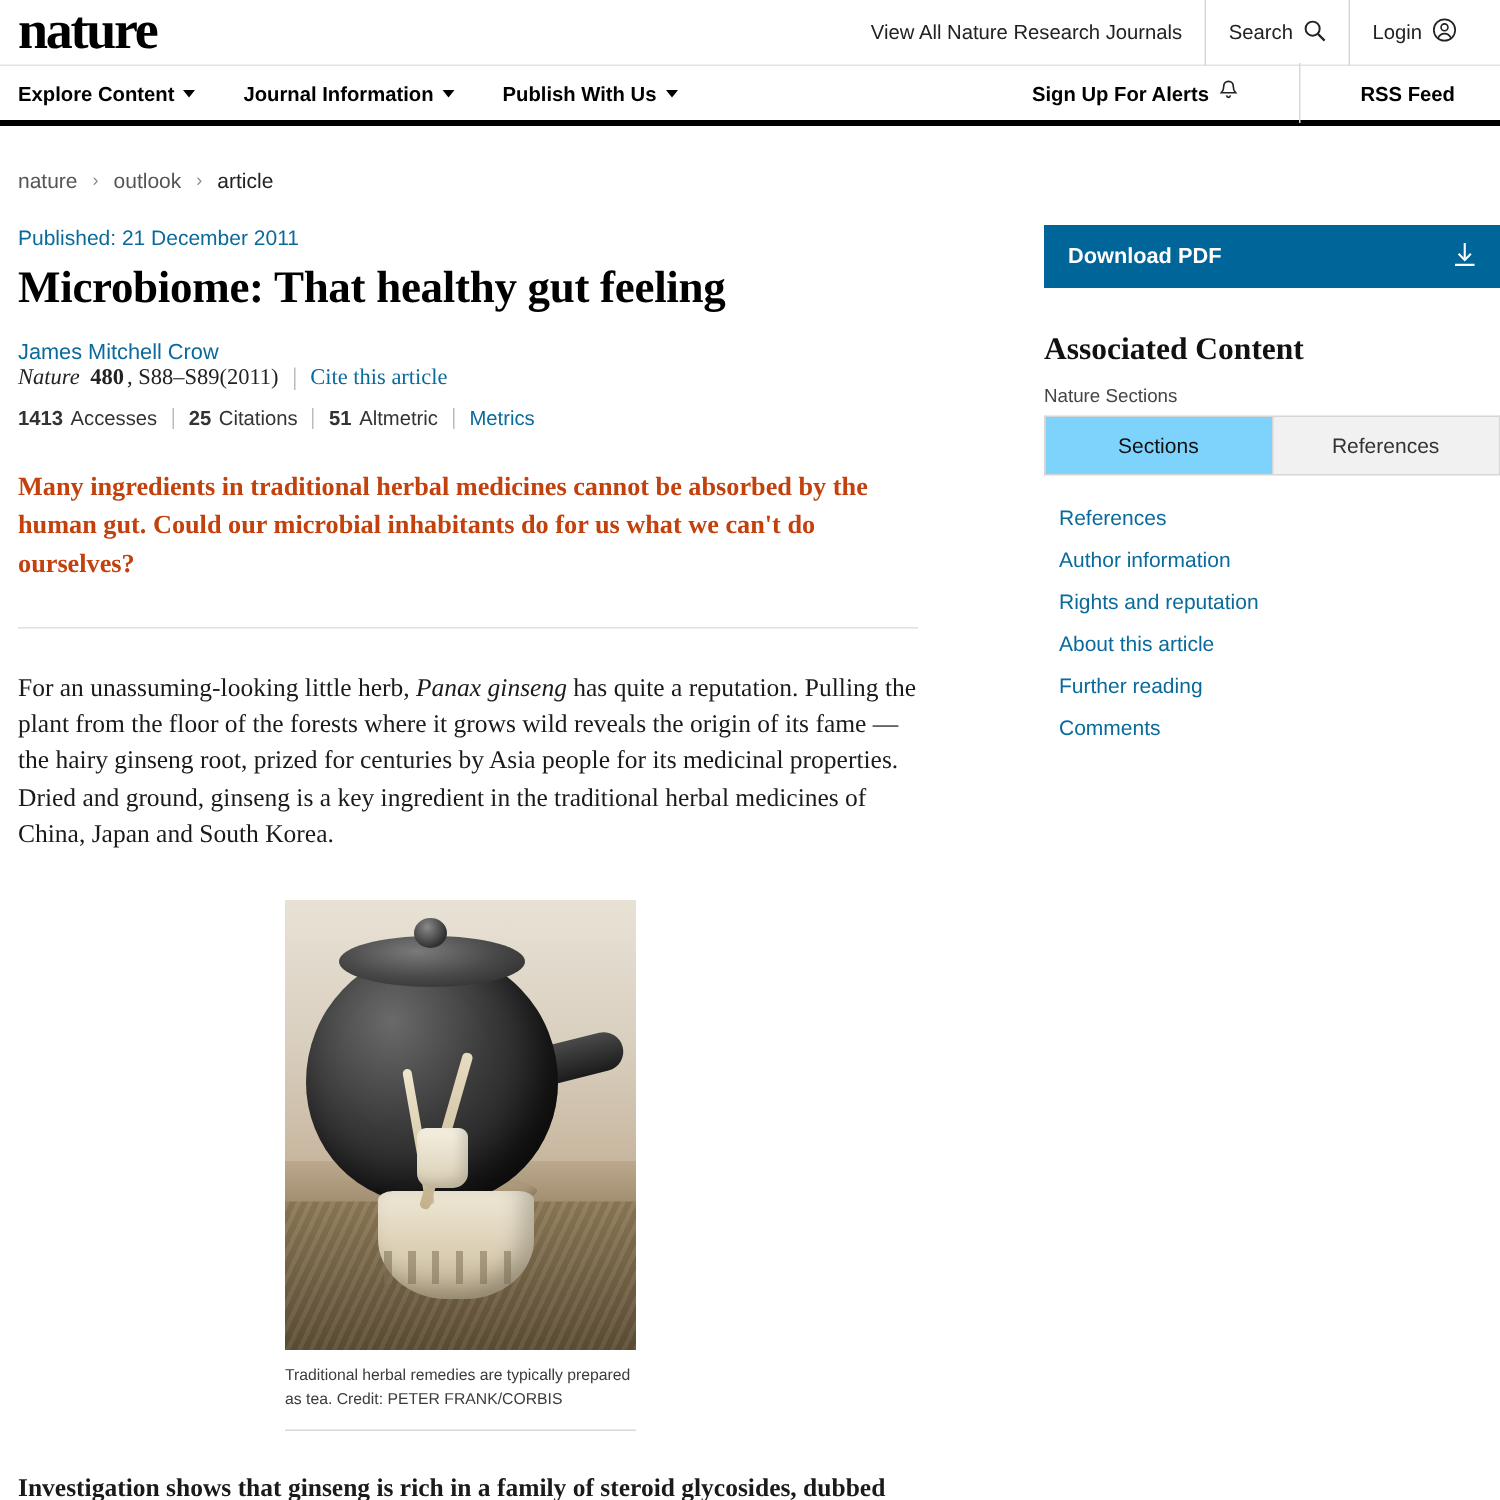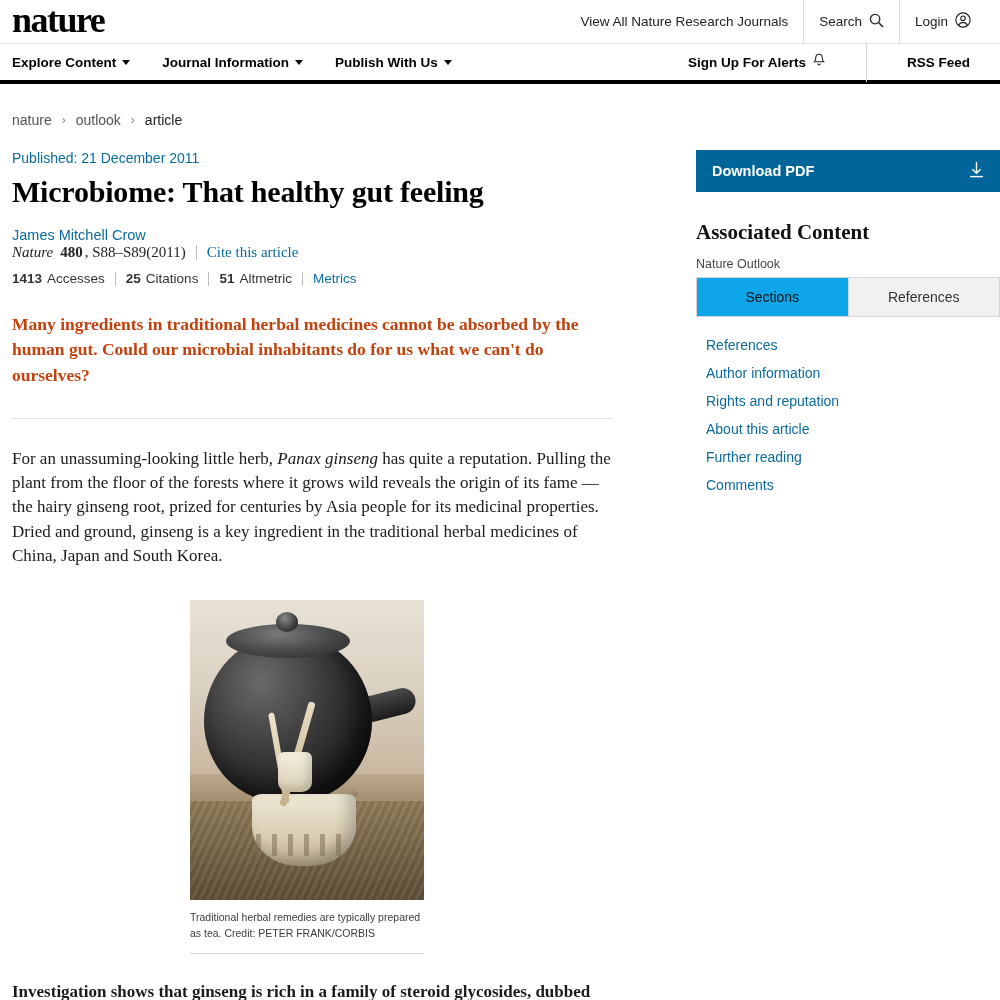--- a/index.html
+++ b/index.html
@@ -363,21 +363,21 @@
     text-align: center;
     font-size: 14px;
     padding: 11px 0;
     background: #f1f1f1;
     color: #333;
     border-right: 1px solid #d6d6d6;
     box-sizing: border-box;
   }
   .tab:last-child { border-right: none; }
   .tab.active {
-    background: #0ea5e9;
+    background: #7dd3fc;
     font-weight: normal;
     color: #111;
   }
   .tabs-underline {
     border-bottom: 1px solid #d6d6d6;
   }
   .toc {
     padding: 14px 0 0 10px;
   }
   .toc a {
@@ -522,21 +522,21 @@
       <span class="dl-arrow">
         <svg width="15" height="17" viewBox="0 0 15 17">
             <line x1="7.5" y1="1" x2="7.5" y2="11.5" stroke="#fff" stroke-width="1.4"></line>
             <polyline points="3.4,8.2 7.5,12.3 11.6,8.2" fill="none" stroke="#fff" stroke-width="1.4"></polyline>
             <line x1="1" y1="15.6" x2="14" y2="15.6" stroke="#fff" stroke-width="1.4"></line>
           </svg>
       </span>
     </a>
 
     <div class="assoc-title">Associated Content</div>
-    <div class="assoc-kicker">Nature Outlook</div>
+    <div class="assoc-kicker">Nature Sections</div>
 
     <div class="tabs">
       <div class="tab active">Sections</div>
       <div class="tab">References</div>
     </div>
     <div class="tabs-underline"></div>
 
     <nav class="toc">
       <a>References</a>
       <a>Author information</a>

